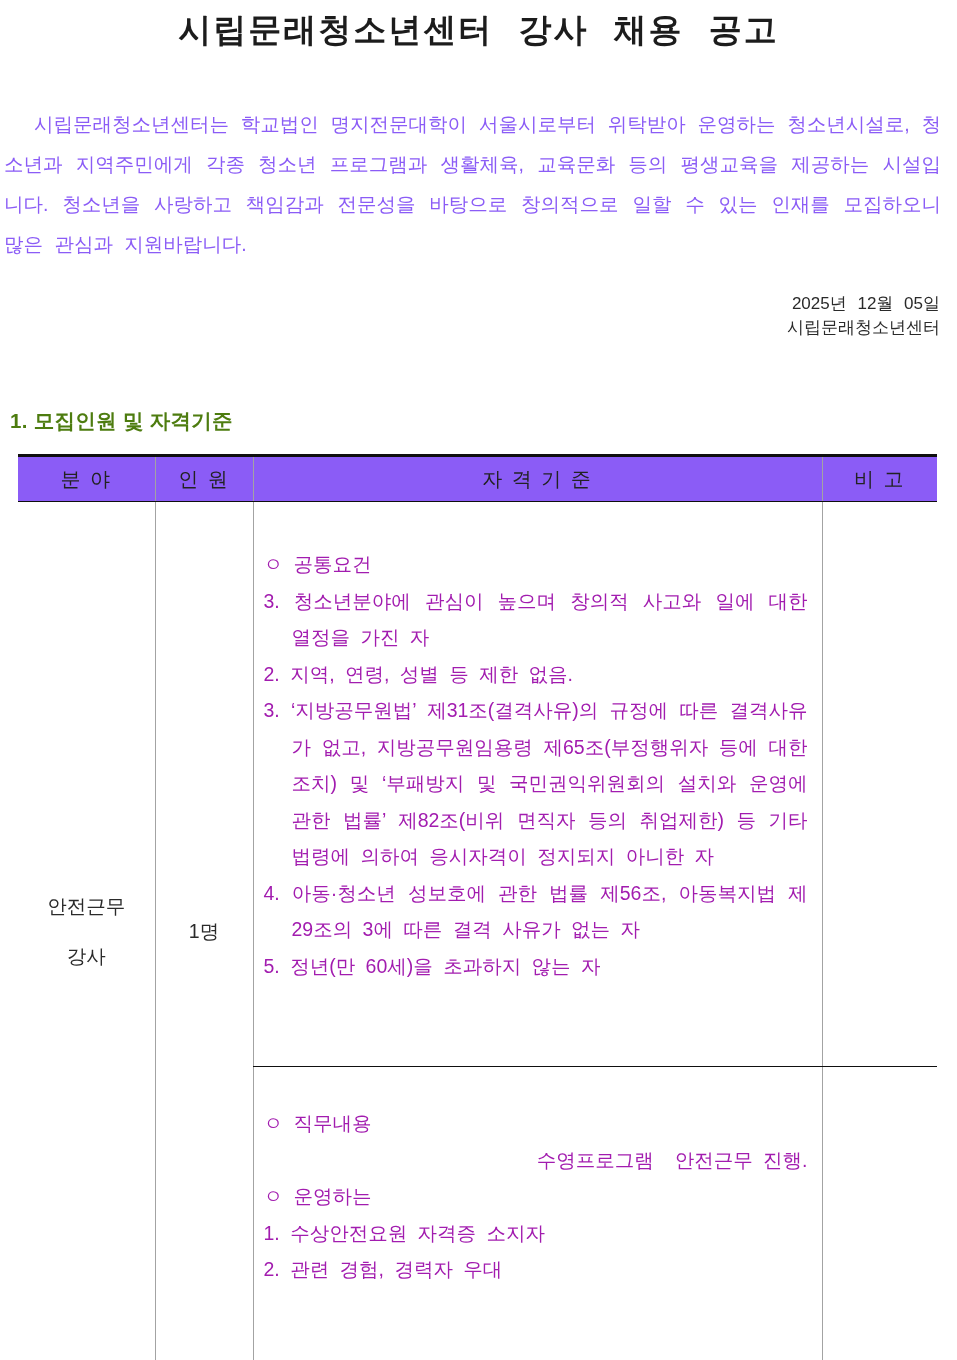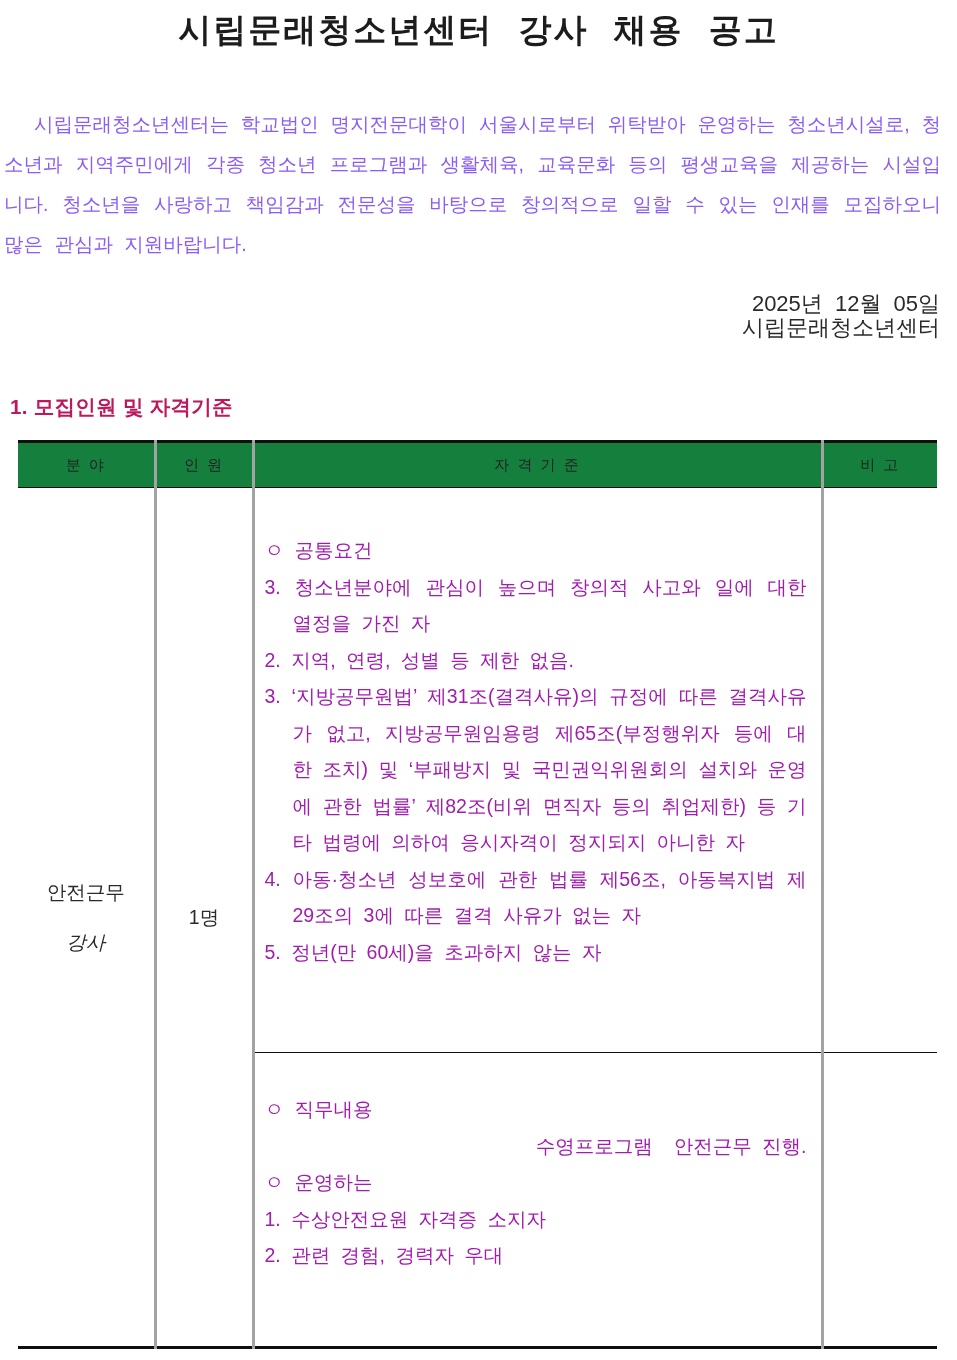--- a/index.html
+++ b/index.html
@@ -29,71 +29,71 @@
     line-height: 40px;
     text-align: justify;
     text-indent: 30px;
     word-spacing: 6px;
     color: #8b5cf6;
   }
 
   .date-line, .issuer-line {
     text-align: right;
     padding-right: 17px;
-    font-size: 22px;
+    font-size: 17px;
     line-height: 24px;
     word-spacing: 6px;
     color: #2a2a2a;
   }
   .date-line   { margin-top: 28px; }
   .issuer-line { }
 
   .section-heading {
-    margin: 54px 0 0 10px;
+    margin: 68px 0 0 10px;
     font-size: 20.5px;
     font-weight: 600;
     letter-spacing: 0.3px;
-    color: #be185d;
+    color: #4d7c0f;
     line-height: 26px;
   }
 
   table.recruit {
     margin: 20px 0 0 18px;
     width: 919px;
     border-collapse: collapse;
     table-layout: fixed;
     border-top: 3px solid #0f0f0f;
     border-bottom: 3px solid #0f0f0f;
   }
   table.recruit col.c-field { width: 137px; }
   table.recruit col.c-count { width: 98px; }
   table.recruit col.c-crit  { width: 569px; }
   table.recruit col.c-note  { width: 115px; }
 
   table.recruit th {
     height: 42px;
-    background: #15803d;
+    background: #8b5cf6;
     border-bottom: 1px solid #0f0f0f;
-    font-size: 15px;
+    font-size: 20px;
     font-weight: 500;
     letter-spacing: 2px;
     color: #222;
     text-align: center;
     vertical-align: middle;
   }
-  .col-sep { border-left: 3px solid #a3a3a3; }
+  .col-sep { border-left: 1px solid #a3a3a3; }
 
   td.field-cell {
     text-align: center;
     vertical-align: middle;
     font-size: 19.5px;
     color: #2a2a2a;
   }
   td.field-cell .field-line { line-height: 26px; }
-  td.field-cell .field-line + .field-line { margin-top: 24px; font-style: italic; }
+  td.field-cell .field-line + .field-line { margin-top: 24px; }
 
   td.count-cell {
     text-align: center;
     vertical-align: middle;
     font-size: 19.5px;
     color: #2a2a2a;
   }
 
   td.quals-cell {
     vertical-align: top;

